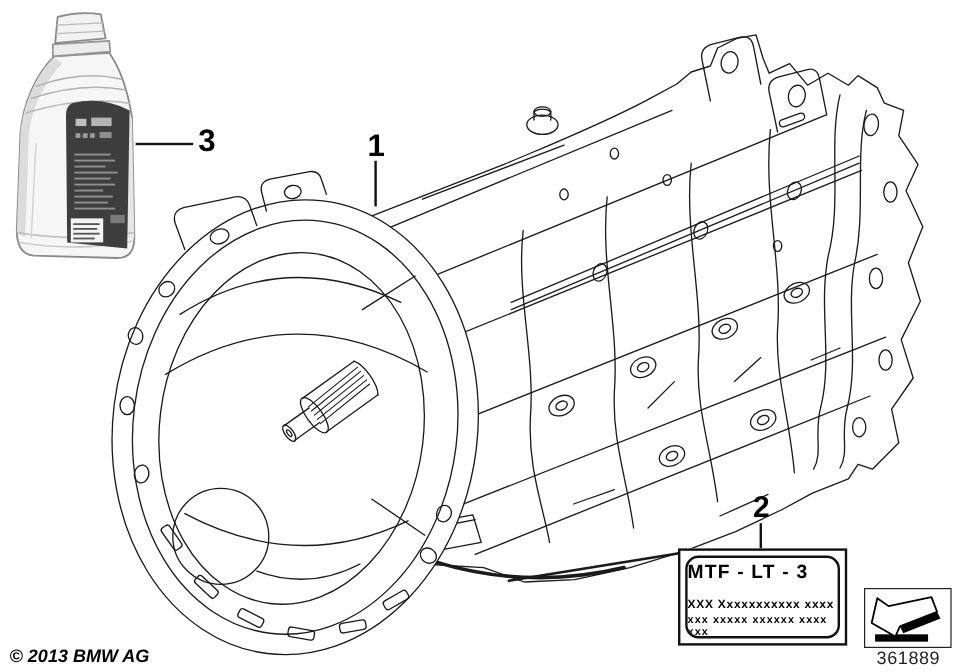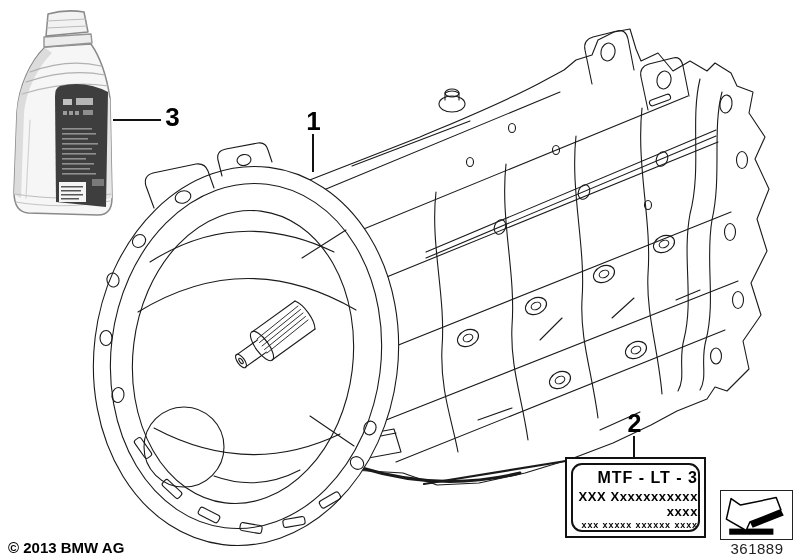--- a/index.html
+++ b/index.html
@@ -13,36 +13,36 @@
     width:24px;text-align:center;color:#000;letter-spacing:-1px;
   }
   .callout-line{position:absolute;background:#111;}
   .plate{
     position:absolute;left:565px;top:457px;width:141px;height:81px;
     border:2px solid #111;box-sizing:border-box;background:#fff;
   }
   .plate-inner{
     position:absolute;left:4px;top:4px;right:4px;bottom:4px;
     border:2px solid #111;border-radius:11px;box-sizing:border-box;
-    text-align:right;overflow:hidden;
+    text-align:left;overflow:hidden;
   }
   .plate-title{font-weight:bold;font-size:16px;letter-spacing:1px;margin-top:4px;}
-  .plate-l2{font-weight:bold;font-size:13px;letter-spacing:.6px;margin-top:2px;}
+  .plate-l2{font-weight:bold;font-size:10px;letter-spacing:.6px;margin-top:12px;}
   .plate-l3{font-weight:bold;font-size:9px;letter-spacing:.9px;margin-top:1px;}
   .plate-l4{font-weight:bold;font-size:7.5px;letter-spacing:.5px;margin-top:3px;}
   .arrow-box{
     position:absolute;left:720px;top:490px;width:73px;height:50px;
     border:1.5px solid #222;box-sizing:border-box;background:#fff;
   }
   .part-number{
     position:absolute;left:710px;top:540px;width:94px;text-align:center;
     font-size:15px;color:#222;letter-spacing:.5px;
   }
   .copyright{
-    position:absolute;left:8px;top:539px;font-size:15px;font-weight:600;color:#000;
+    position:absolute;left:8px;top:539px;font-size:15px;font-weight:600;color:#000;font-style:italic;
   }
 </style>
 </head>
 <body>
 
 <div class="stage">
 
   <svg class="art" viewBox="0 0 800 560">
 
     <g stroke-linejoin="round" stroke-linecap="round">

